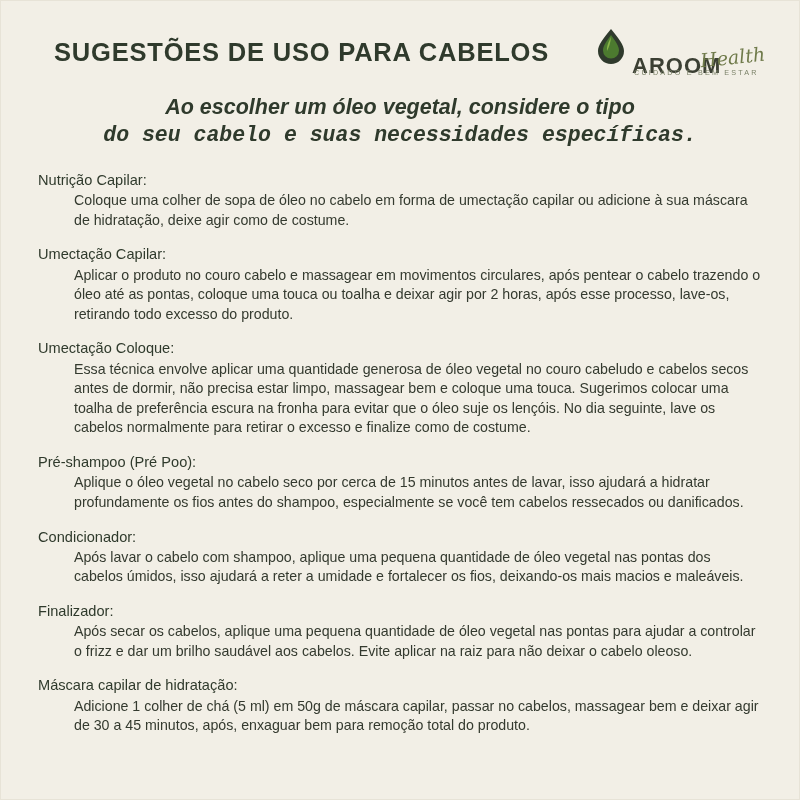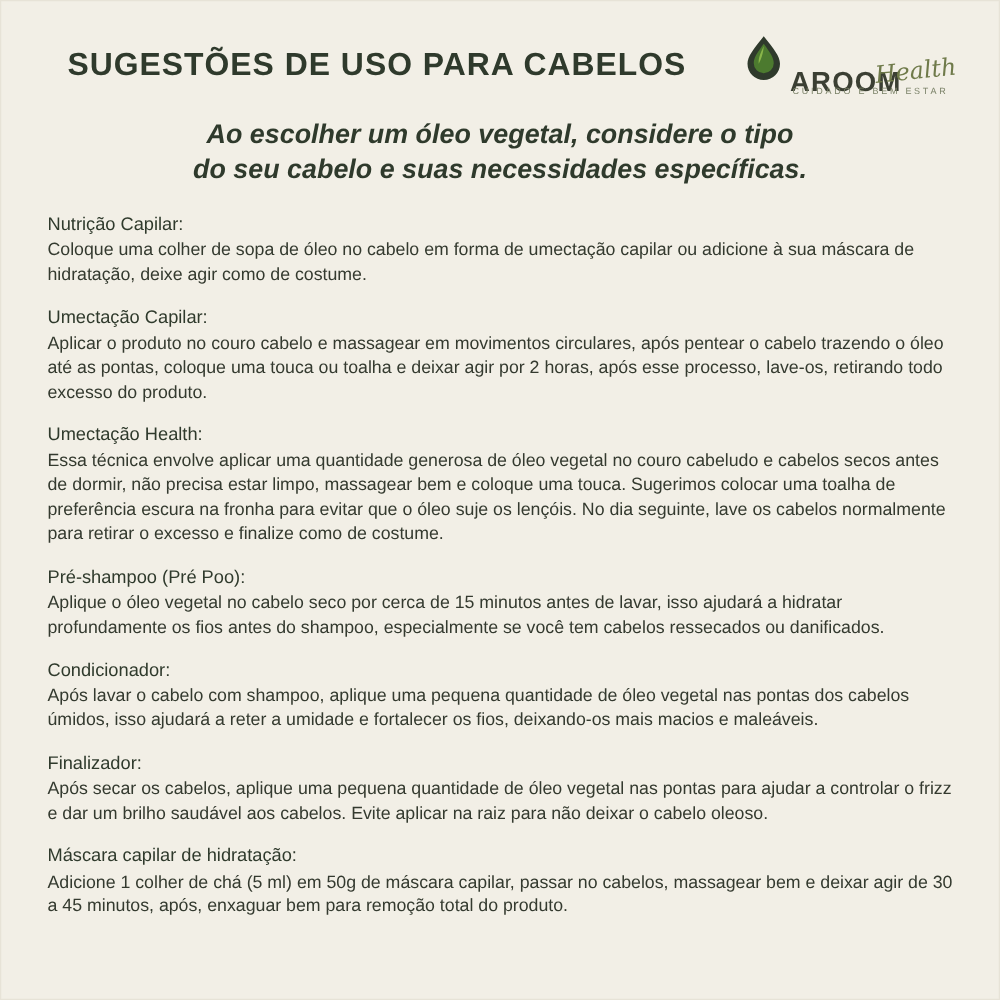--- a/index.html
+++ b/index.html
@@ -94,38 +94,39 @@
   
   .lede {
     text-align: center;
     font-size: 21.5px;
     font-style: italic;
     font-weight: bold;
     line-height: 1.28;
     color: #2f3a2c;
     margin: 10px 26px 22px 26px;
   }
-  .lede .l2 { display: block; }
+  .lede .l2 { display: block; font-family: Liberation Mono, monospace; }
 
   
   .sections { margin: 0 4px; }
   .section { margin-bottom: 15px; }
   .section:last-child { margin-bottom: 0; }
   .sec-title {
     font-size: 14.6px;
     font-weight: normal;
     color: #2f3a2c;
     margin-bottom: 2px;
     line-height: 1.25;
   }
   .sec-body {
     font-size: 14.2px;
     line-height: 1.38;
     color: #343a2f;
     text-align: left;
+    margin-left: 36px;
   }
 </style>
 </head>
 <body>
 
 <div class="page">
 
   <div class="header">
     <h1 class="main-title">SUGESTÕES DE USO PARA CABELOS</h1>
 
@@ -154,21 +155,21 @@
       <div class="sec-title">Nutrição Capilar:</div>
       <div class="sec-body">Coloque uma colher de sopa de óleo no cabelo em forma de umectação capilar ou adicione à sua máscara de hidratação, deixe agir como de costume.</div>
     </div>
 
     <div class="section">
       <div class="sec-title">Umectação Capilar:</div>
       <div class="sec-body">Aplicar o produto no couro cabelo e massagear em movimentos circulares, após pentear o cabelo trazendo o óleo até as pontas, coloque uma touca ou toalha e deixar agir por 2 horas, após esse processo, lave-os, retirando todo excesso do produto.</div>
     </div>
 
     <div class="section">
-      <div class="sec-title">Umectação Health:</div>
+      <div class="sec-title">Umectação Coloque:</div>
       <div class="sec-body">Essa técnica envolve aplicar uma quantidade generosa de óleo vegetal no couro cabeludo e cabelos secos antes de dormir, não precisa estar limpo, massagear bem e coloque uma touca. Sugerimos colocar uma toalha de preferência escura na fronha para evitar que o óleo suje os lençóis. No dia seguinte, lave os cabelos normalmente para retirar o excesso e finalize como de costume.</div>
     </div>
 
     <div class="section">
       <div class="sec-title">Pré-shampoo (Pré Poo):</div>
       <div class="sec-body">Aplique o óleo vegetal no cabelo seco por cerca de 15 minutos antes de lavar, isso ajudará a hidratar profundamente os fios antes do shampoo, especialmente se você tem cabelos ressecados ou danificados.</div>
     </div>
 
     <div class="section">
       <div class="sec-title">Condicionador:</div>

